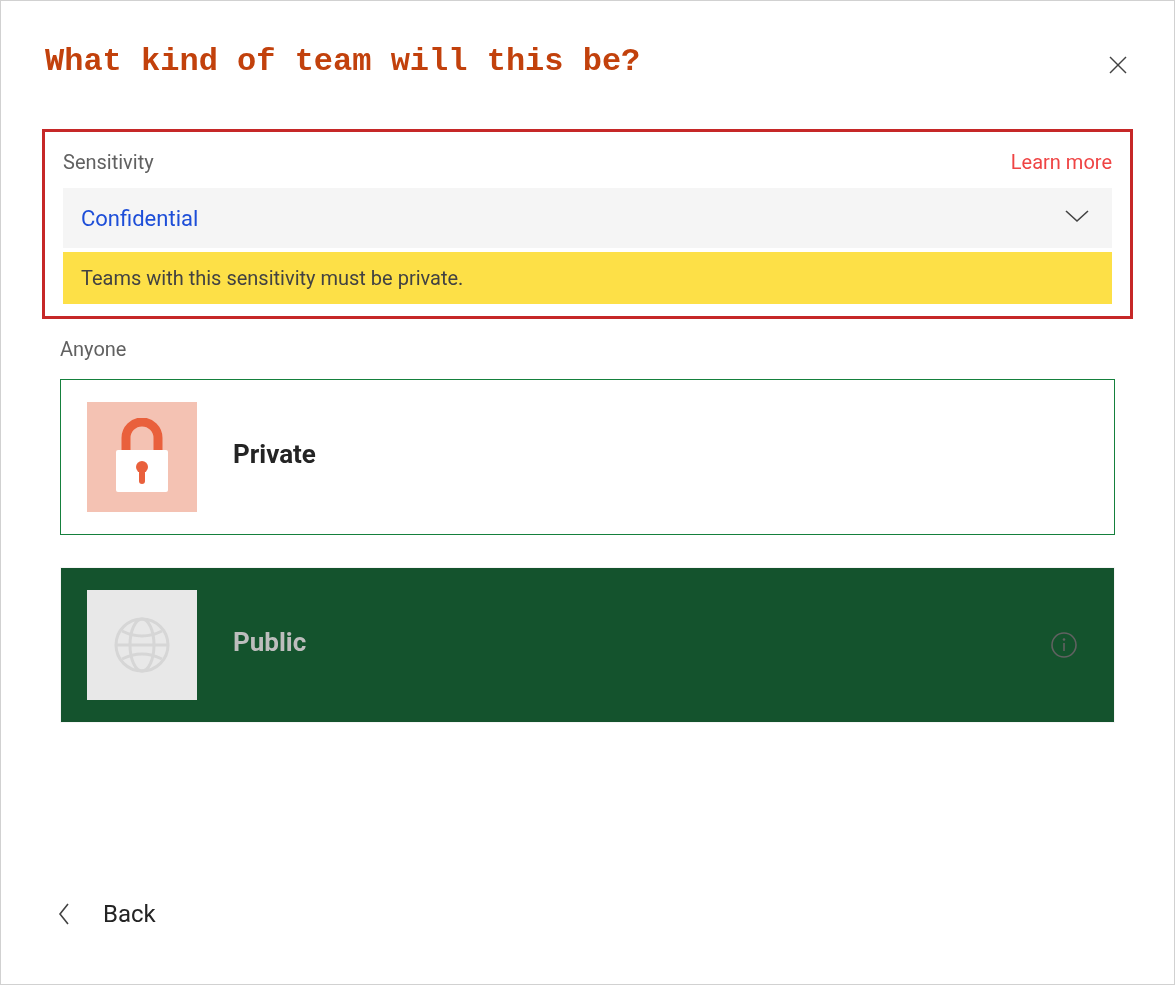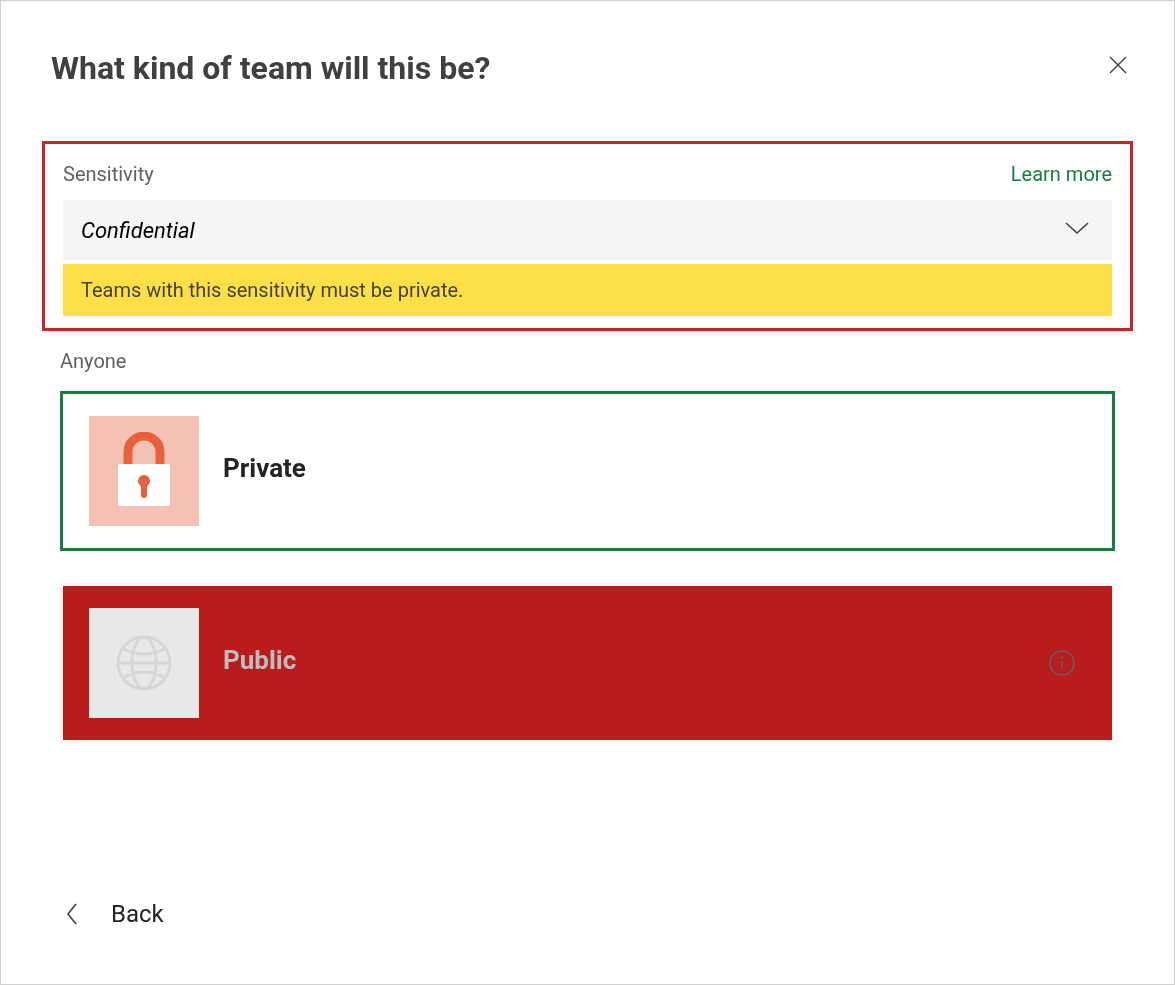--- a/index.html
+++ b/index.html
@@ -21,22 +21,23 @@
   }
   .dialog-header {
     display: flex;
     justify-content: space-between;
     align-items: flex-start;
     margin-bottom: 48px;
   }
   .dialog-title {
     font-size: 32px;
     font-weight: 700;
-    margin: 6px;
-    color: #404040;
+    margin: 0;
+    color: #c2410c;
+    font-family: Liberation Mono, monospace;
   }
   .close-btn {
     width: 32px; height: 32px;
     display: flex; align-items: center; justify-content: center;
     cursor: pointer;
     margin-top: 6px;
     margin-right: -4px;
   }
   .close-btn svg { stroke: #424242; }
 
@@ -51,66 +52,65 @@
     justify-content: space-between;
     align-items: center;
     margin-bottom: 14px;
   }
   .section-label {
     font-size: 20px;
     color: #616161;
   }
   .learn-more {
     font-size: 20px;
-    color: #15803d;
+    color: #ef4444;
     cursor: pointer;
   }
 
   .select-box {
     background: #f5f5f5;
     height: 60px;
     display: flex;
     align-items: center;
     justify-content: space-between;
     padding: 0 22px 0 18px;
     cursor: pointer;
   }
   .select-value {
     font-size: 22px;
-    color: #000000;
-    font-style: italic;
+    color: #1d4ed8;
   }
   .chevron svg { stroke: #424242; }
 
   .helper-strip {
     background: #fde047;
     padding: 14px 18px;
     font-size: 20px;
     color: #424242;
     margin-top: 4px;
   }
 
   .privacy-label {
     font-size: 20px;
     color: #616161;
     margin: 0 15px 18px 15px;
   }
 
   .option-card {
-    border: 3px solid #15803d;
+    border: 1px solid #15803d;
     background: #ffffff;
     display: flex;
     align-items: center;
     padding: 22px 26px;
     margin: 0 15px 32px 15px;
     cursor: pointer;
-    gap: 24px;
+    gap: 36px;
   }
   .option-card.disabled {
-    background: #b91c1c;
+    background: #14532d;
     border-color: #f5f5f5;
     cursor: default;
   }
   .option-icon {
     width: 110px; height: 110px;
     display: flex; align-items: center; justify-content: center;
     flex-shrink: 0;
   }
   .option-icon.private-bg { background: #f4c2b3; }
   .option-icon.public-bg  { background: #e8e8e8; }
@@ -129,21 +129,21 @@
   .option-card.disabled .option-desc  { color: #bdbdbd; }
 
   .info-icon {
     width: 28px; height: 28px;
     display:flex; align-items:center; justify-content:center;
     margin-right: 10px;
   }
 
   .footer {
     position: absolute;
-    left: 64px;
+    left: 56px;
     bottom: 56px;
   }
   .back-btn {
     display: flex;
     align-items: center;
     gap: 32px;
     cursor: pointer;
   }
   .back-label {
     font-size: 24px;

